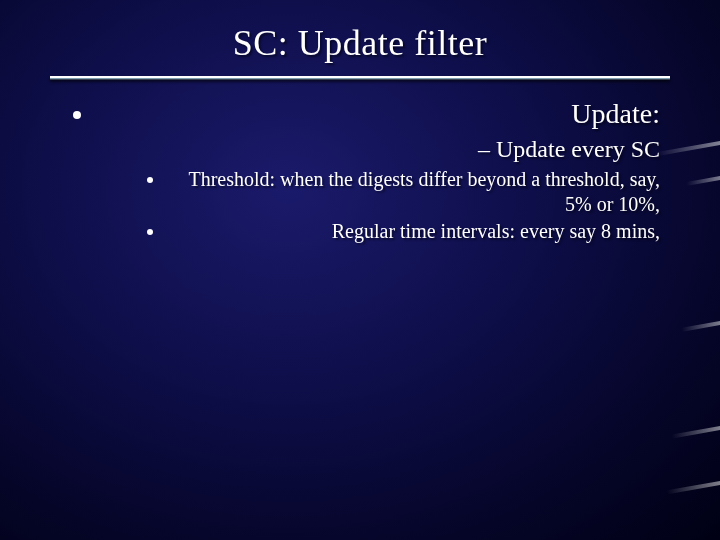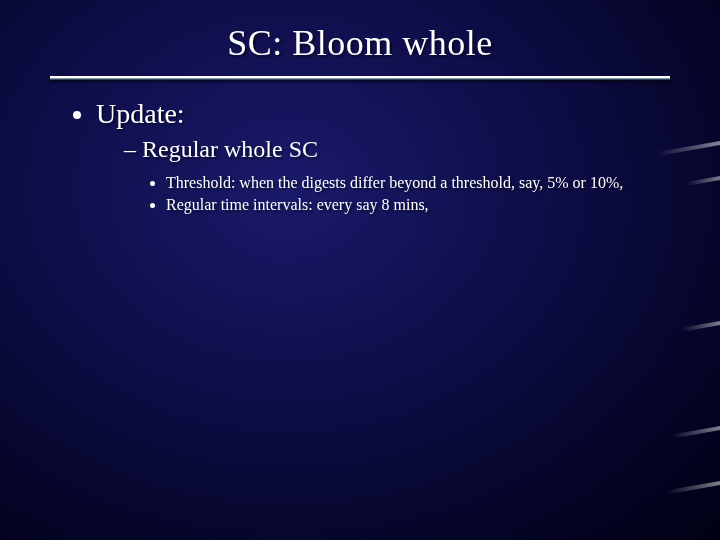--- a/index.html
+++ b/index.html
@@ -42,67 +42,68 @@
     text-shadow: 2px 2px 2px rgba(0,0,0,0.5);
   }
   ul.l1 {
     list-style-type: disc;
     margin: 0;
     padding-left: 36px;
     font-size: 28px;
   }
   ul.l1 > li {
     margin-bottom: 6px;
+    text-align: right;
   }
   ul.l2 {
     list-style-type: none;
     margin: 6px 0 0 0;
     padding-left: 28px;
     font-size: 24px;
   }
   ul.l2 > li::before {
     content: "– ";
   }
   ul.l2 > li {
     margin-bottom: 4px;
   }
   ul.l3 {
     list-style-type: disc;
-    margin: 10px 0 6px 0;
+    margin: 4px 0 6px 0;
     padding-left: 42px;
-    font-size: 16px;
+    font-size: 20px;
   }
   ul.l3 > li {
     margin-bottom: 2px;
     line-height: 1.25;
   }
   .decor {
     position: absolute;
     background: linear-gradient(to left, rgba(255,255,255,0.55), rgba(255,255,255,0.0));
     height: 4px;
     border-radius: 2px;
     transform-origin: right center;
     transform: rotate(-10deg);
   }
 </style>
 </head>
 <body>
 
 <div class="slide">
 
-  <div class="title">SC: Bloom whole</div>
+  <div class="title">SC: Update filter</div>
   <div class="divider"></div>
 
   <div class="content">
     <ul class="l1">
       <li>
         <span>Update:</span>
         <ul class="l2">
           <li>
-            <span>Regular whole SC</span>
+            <span>Update every SC</span>
             <ul class="l3">
               <li>
                 <span>Threshold: when the digests differ beyond a threshold, say, 5% or 10%,</span>
               </li>
               <li>
                 <span>Regular time intervals: every say 8 mins,</span>
               </li>
             </ul>
           </li>
         </ul>

